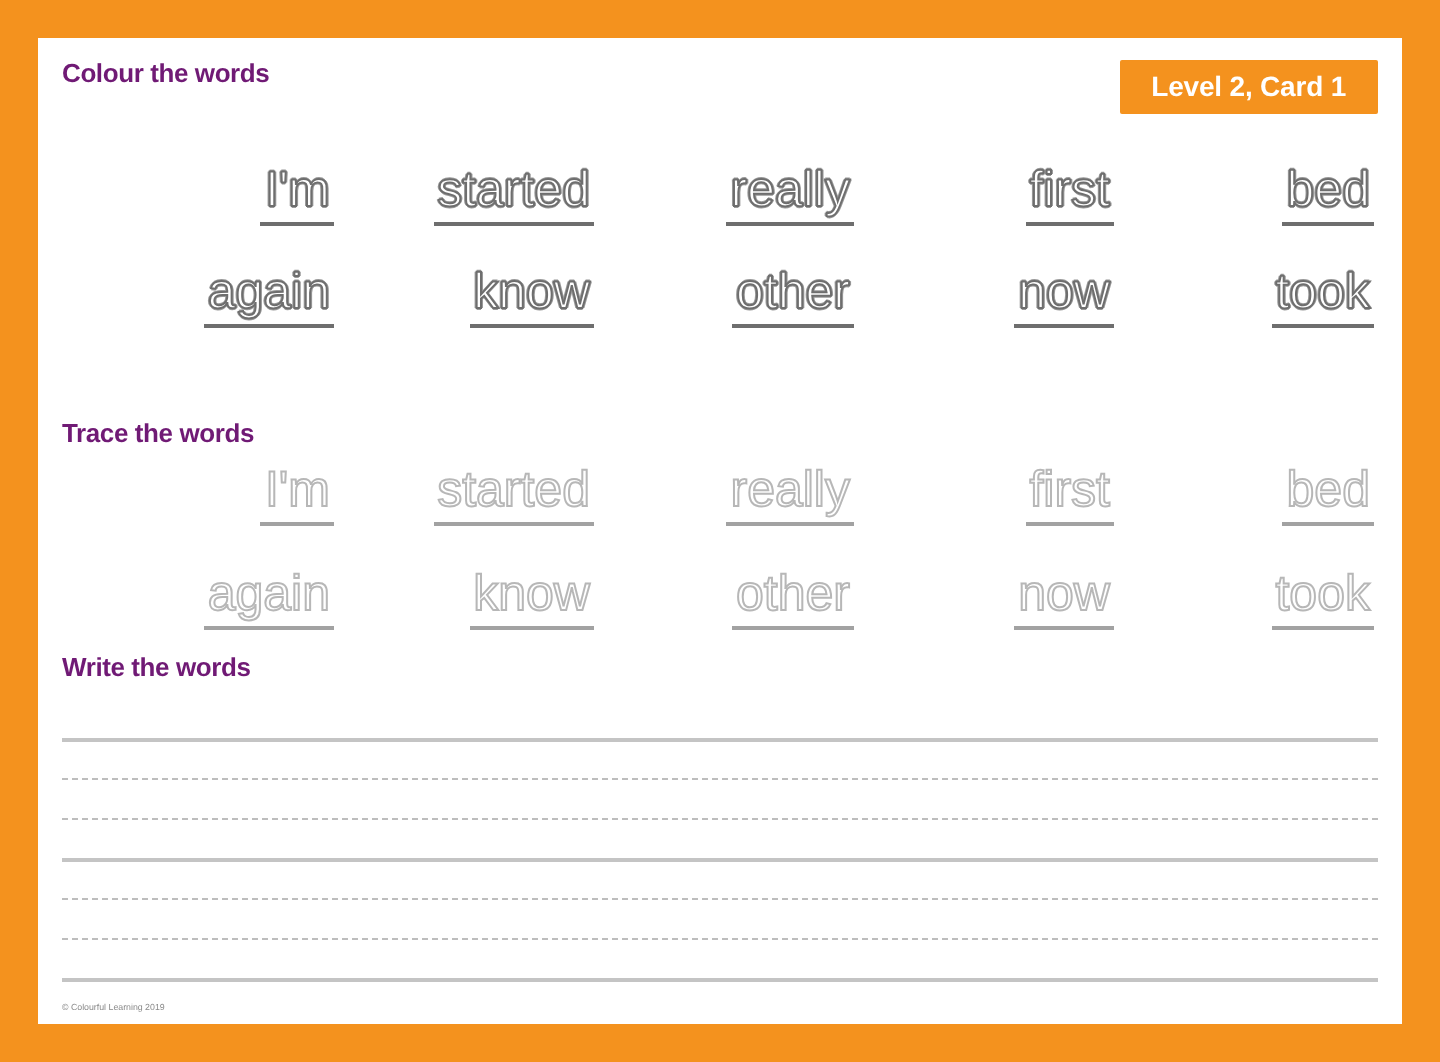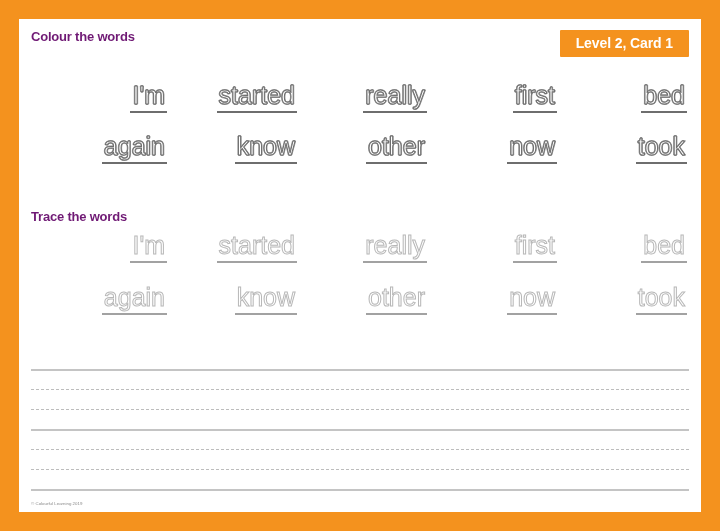--- a/index.html
+++ b/index.html
@@ -211,20 +211,21 @@
           <span class="word trace">other</span>
         </div>
         <div class="word-cell">
           <span class="word trace">now</span>
         </div>
         <div class="word-cell">
           <span class="word trace">took</span>
         </div>
       </div>
 
+    <div class="section-heading" style="top:307px;">Write the words</div>
 
     <div class="write-area" id="write-area" style="top:350px;">
         <div class="line-group">
           <div class="rule solid" style="top: 0px;"></div>
           <div class="rule dashed" style="top: 20px;"></div>
           <div class="rule dashed" style="top: 40px;"></div>
           <div class="rule solid" style="top: 60px;"></div>
         </div>
         <div class="line-group">
           <div class="rule solid" style="top: 0px;"></div>

